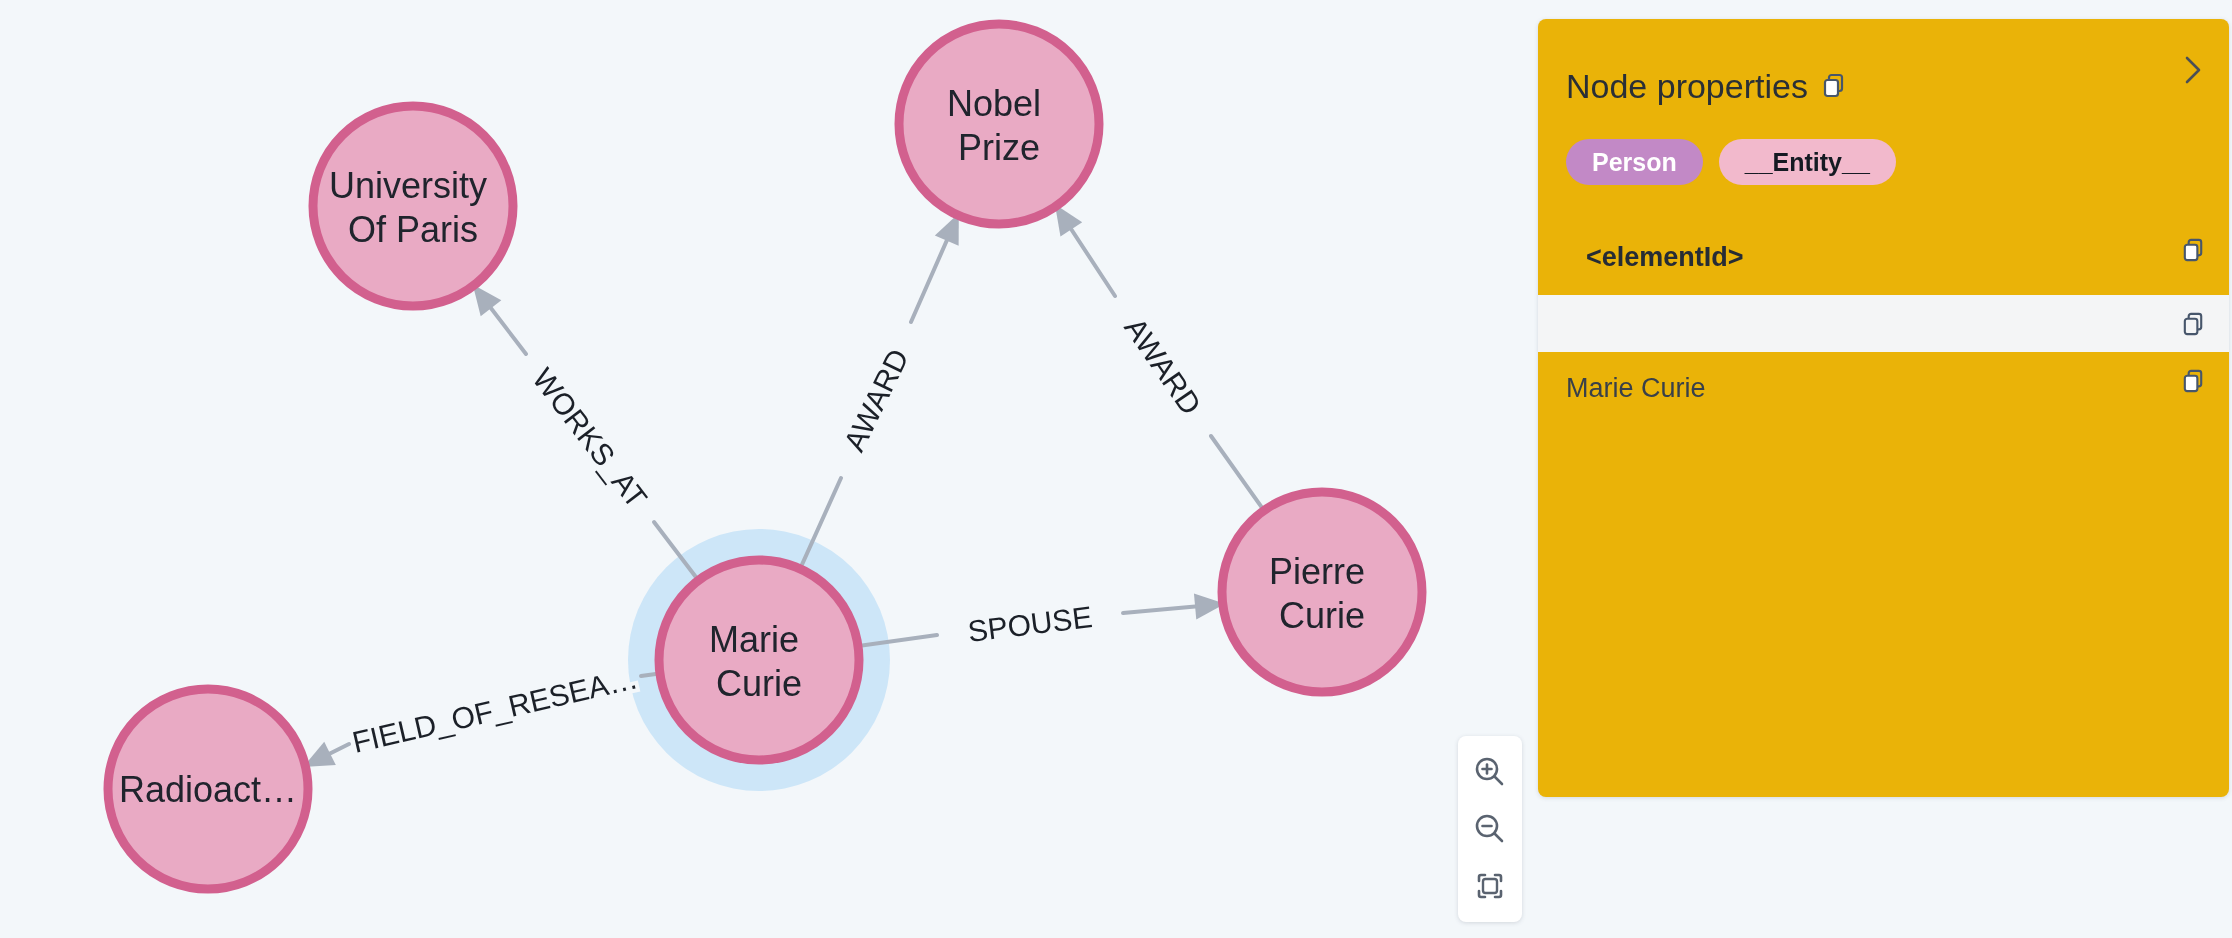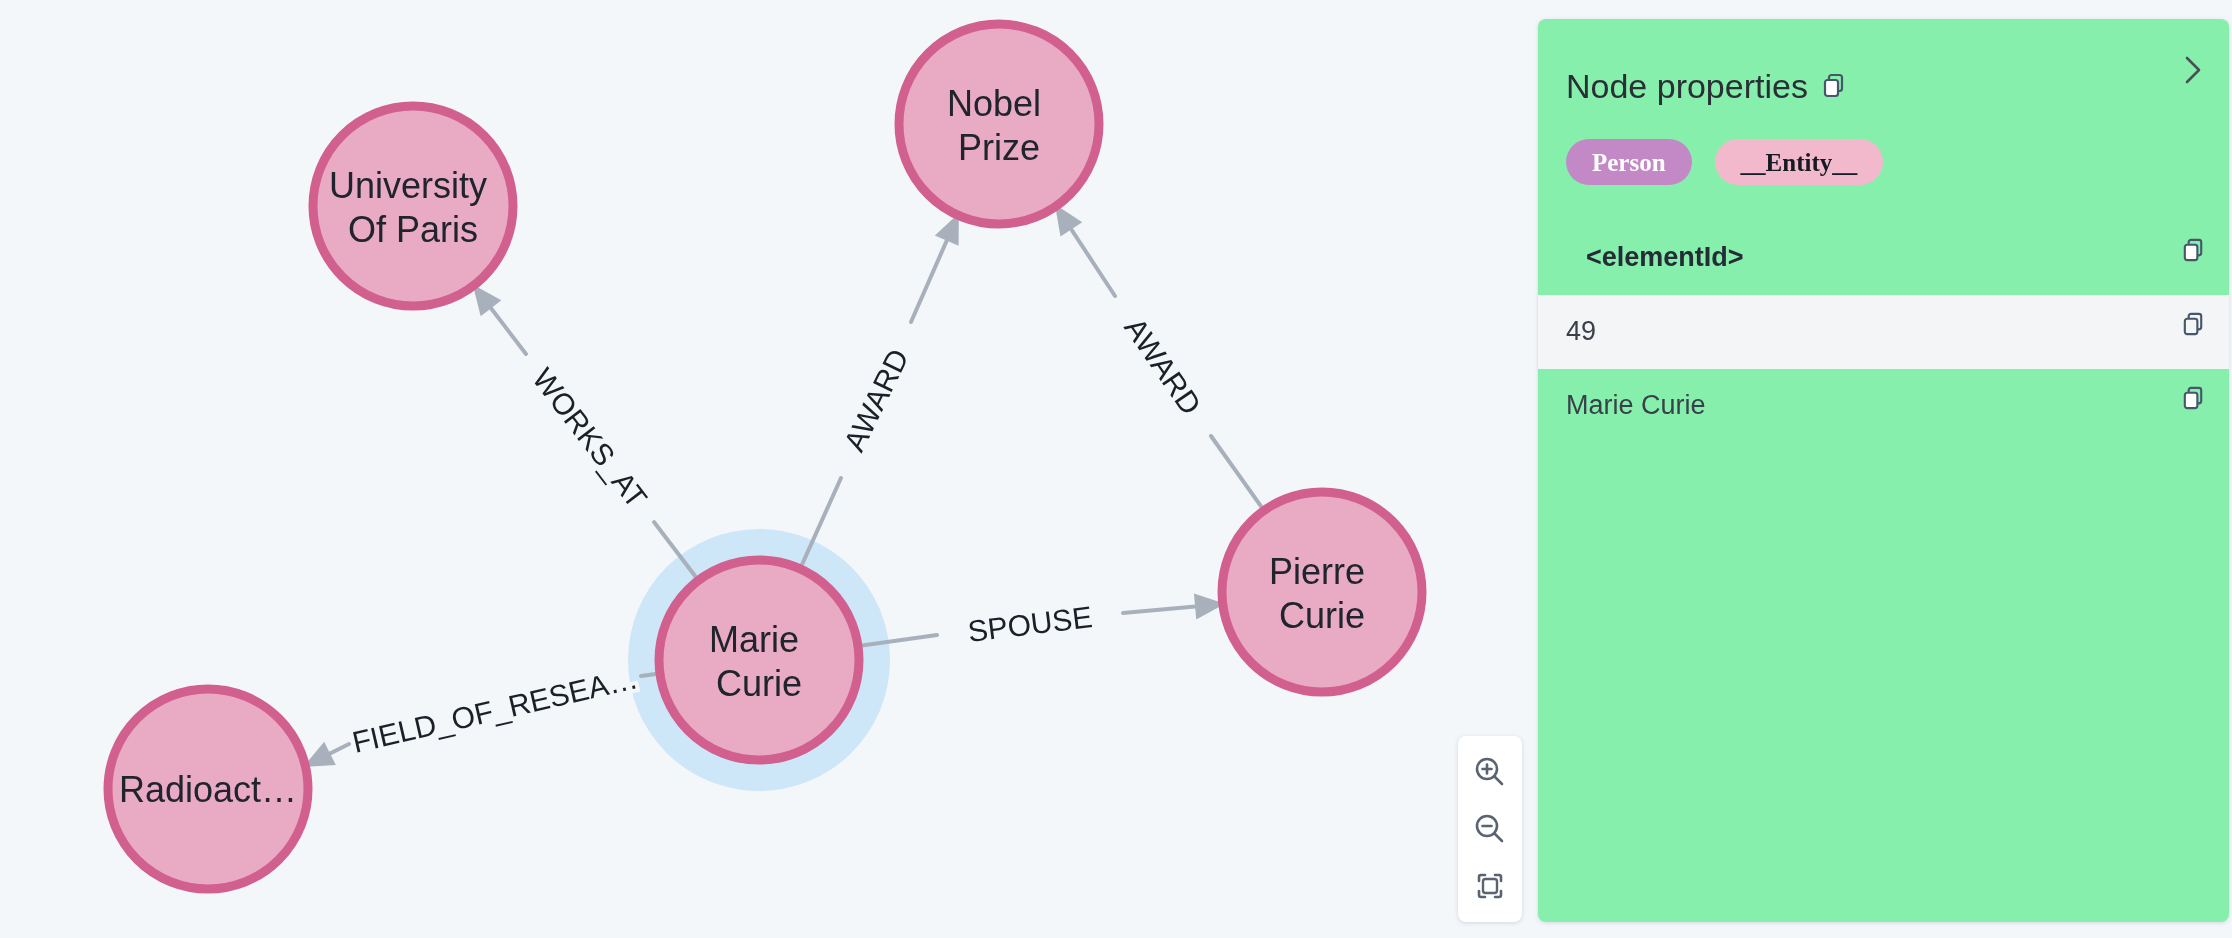--- a/index.html
+++ b/index.html
@@ -14,30 +14,30 @@
   .edge-label{
     font-size:30px;fill:#1b2028;
     paint-order:stroke;stroke:#f3f7fa;stroke-width:8px;
     text-anchor:middle;dominant-baseline:central;
   }
   .node-circle{fill:#e9aac4;stroke:#d2608e;stroke-width:9;}
   .node-label{font-size:36px;fill:#20242d;text-anchor:middle;}
   .halo{fill:#cde6f8;}
   
   .panel{
-    position:absolute;left:1538px;top:19px;width:691px;height:903px;
-    background:#86efac;border-radius:8px;
+    position:absolute;left:1538px;top:19px;width:691px;height:778px;
+    background:#eab308;border-radius:8px;
     box-shadow:0 1px 4px rgba(80,90,110,.18);
     box-sizing:border-box;
   }
   .panel-header{position:relative;padding:50px 28px 0 28px;display:flex;align-items:center;gap:12px;}
   .panel-title{font-size:34px;font-weight:400;color:#2a2f36;margin:0;line-height:1;}
   .icon-btn{background:none;border:none;padding:0;cursor:pointer;display:inline-flex;align-items:center;justify-content:center;}
   .collapse-btn{position:absolute;right:22px;top:34px;}
-  .badges{display:flex;gap:23px;padding:36px 28px 0 28px;font-family:Liberation Serif, serif;}
+  .badges{display:flex;gap:16px;padding:36px 28px 0 28px;}
   .badge{
     display:inline-flex;align-items:center;justify-content:center;
     height:46px;padding:0 26px;border-radius:24px;
     font-size:25px;font-weight:700;line-height:1;
   }
   .badge-person{background:#c289c6;color:#ffffff;}
   .badge-entity{background:#f2b9cc;color:#151a23;}
   .props{margin-top:36px;font-size:27px;color:#39404a;}
   .prop-row{display:flex;align-items:flex-start;padding:14px 22px 14px 28px;}
   .prop-row.alt{background:#f4f5f6;}
@@ -161,21 +161,20 @@
     <div class="prop-row">
       <div class="prop-key">&lt;elementId&gt;</div>
       <button class="icon-btn prop-copy">
         <svg width="27" height="27" viewBox="0 0 28 28">
           <rect x="9" y="3" width="13" height="16" rx="2.5" fill="none" stroke="#47566b" stroke-width="2.2"></rect>
           <rect x="5" y="8" width="13" height="16" rx="2.5" fill="#ffffff" stroke="#47566b" stroke-width="2.2"></rect>
         </svg>
       </button>
     </div>
     <div class="prop-row alt">
-      <div class="prop-value">49</div>
       <button class="icon-btn prop-copy">
         <svg width="27" height="27" viewBox="0 0 28 28">
           <rect x="9" y="3" width="13" height="16" rx="2.5" fill="none" stroke="#47566b" stroke-width="2.2"></rect>
           <rect x="5" y="8" width="13" height="16" rx="2.5" fill="#f4f5f6" stroke="#47566b" stroke-width="2.2"></rect>
         </svg>
       </button>
     </div>
     <div class="prop-row">
       <div class="prop-value">Marie Curie</div>
       <button class="icon-btn prop-copy">

